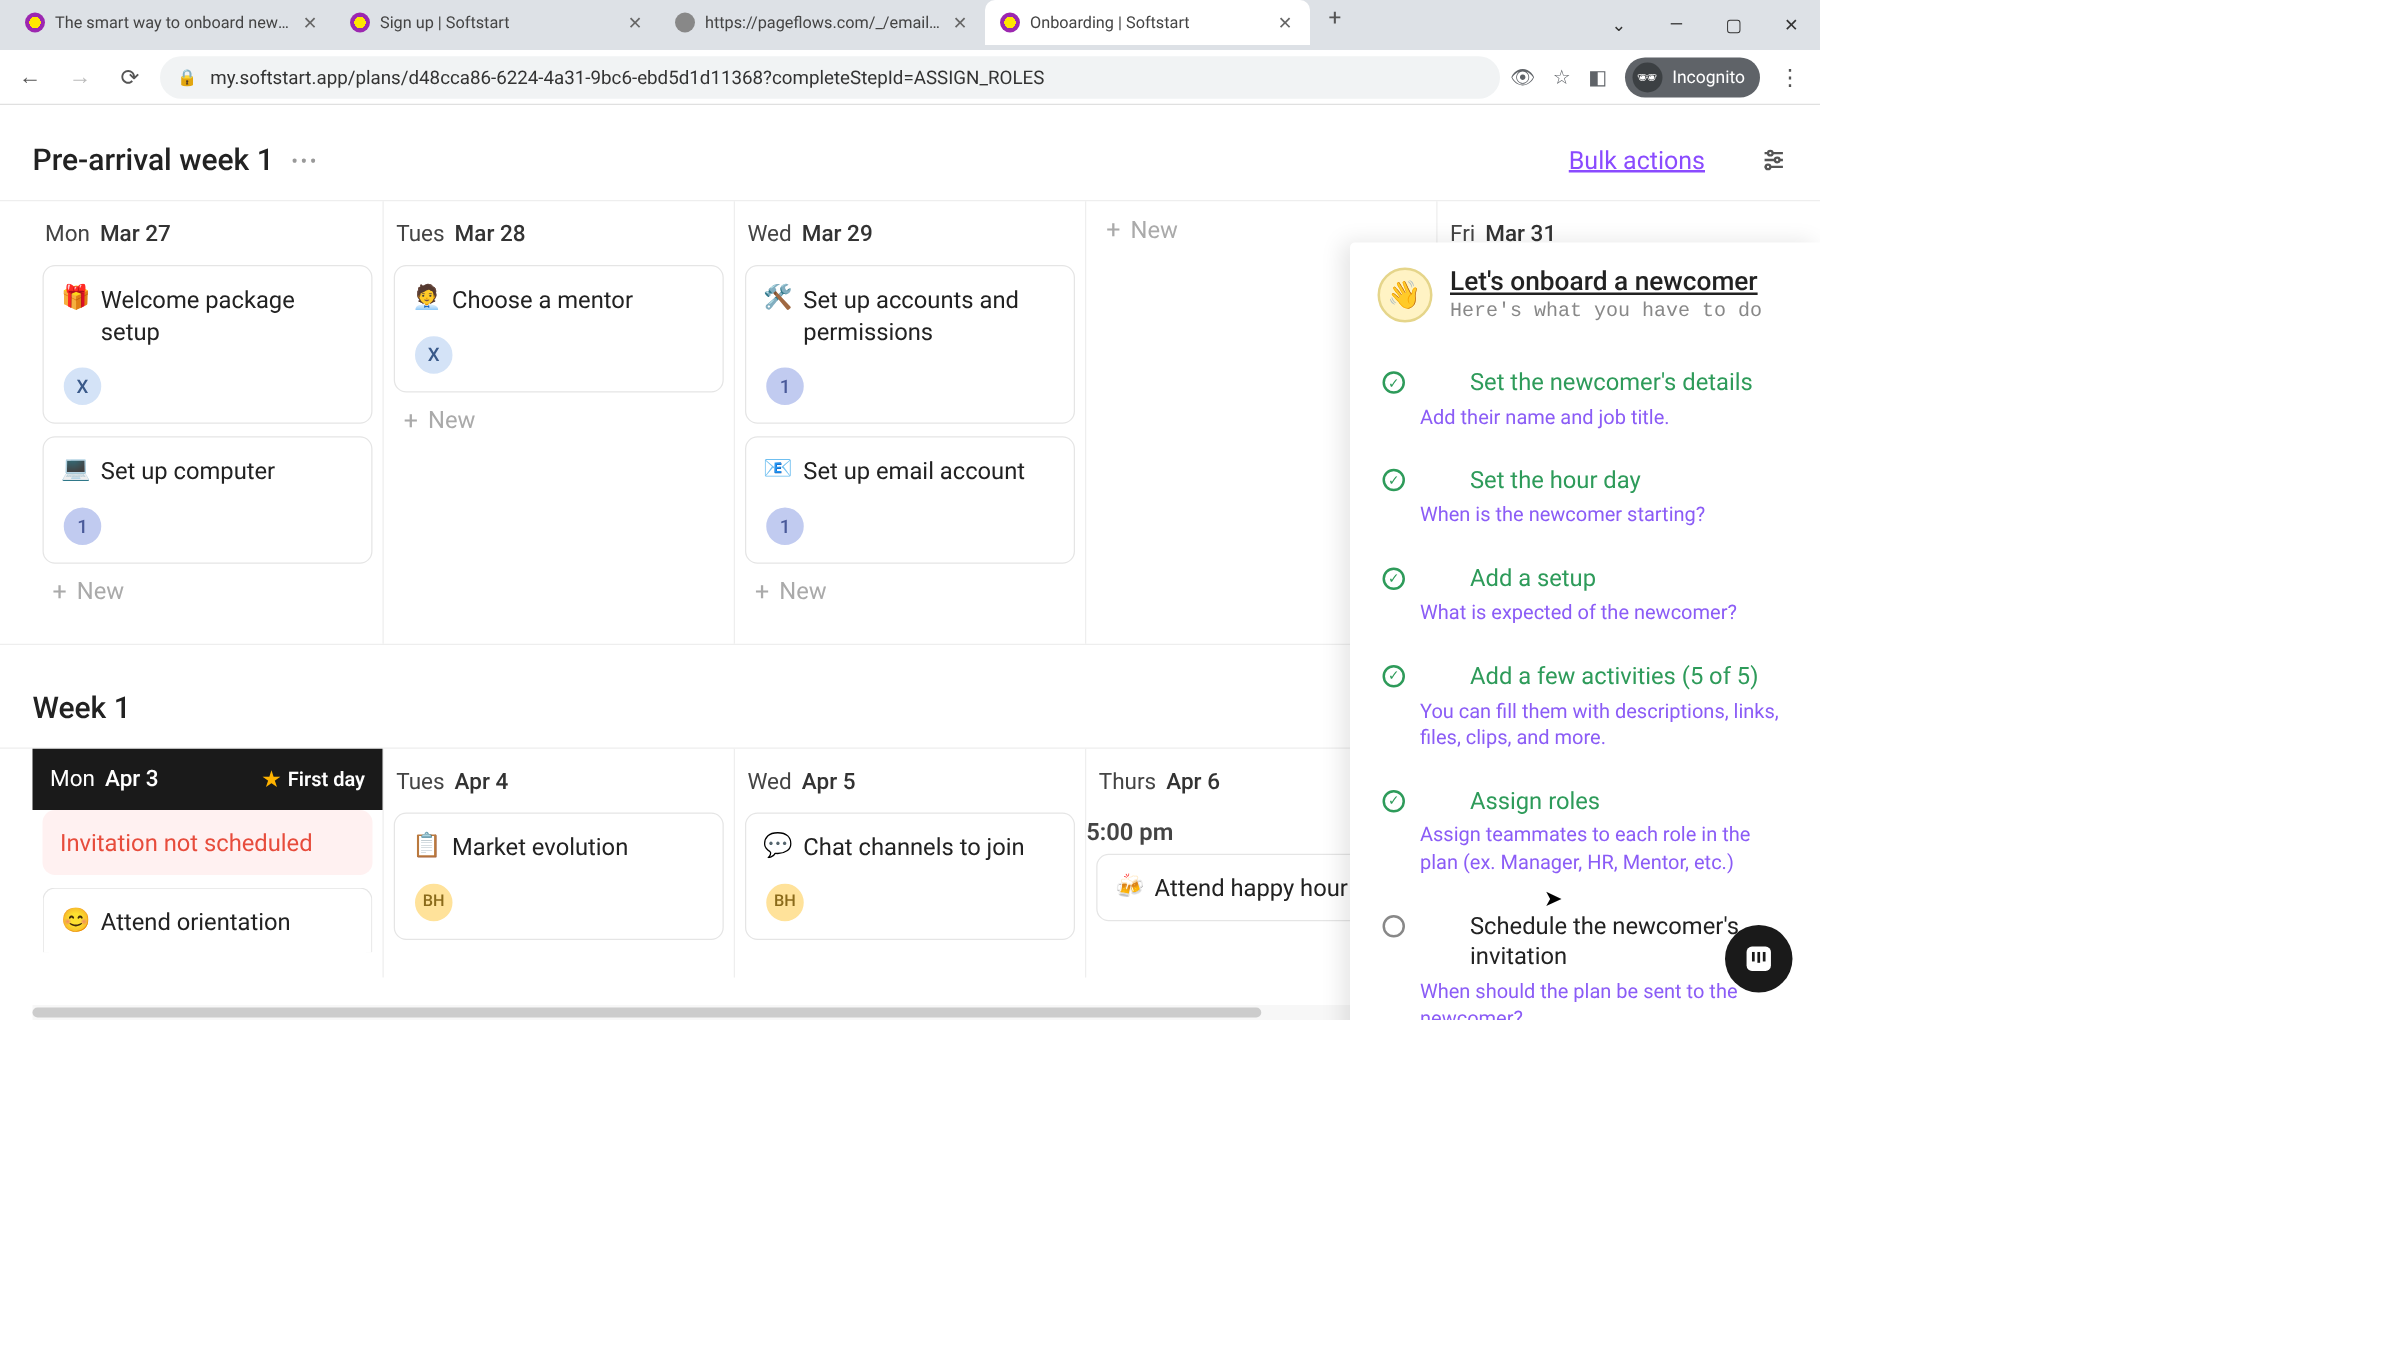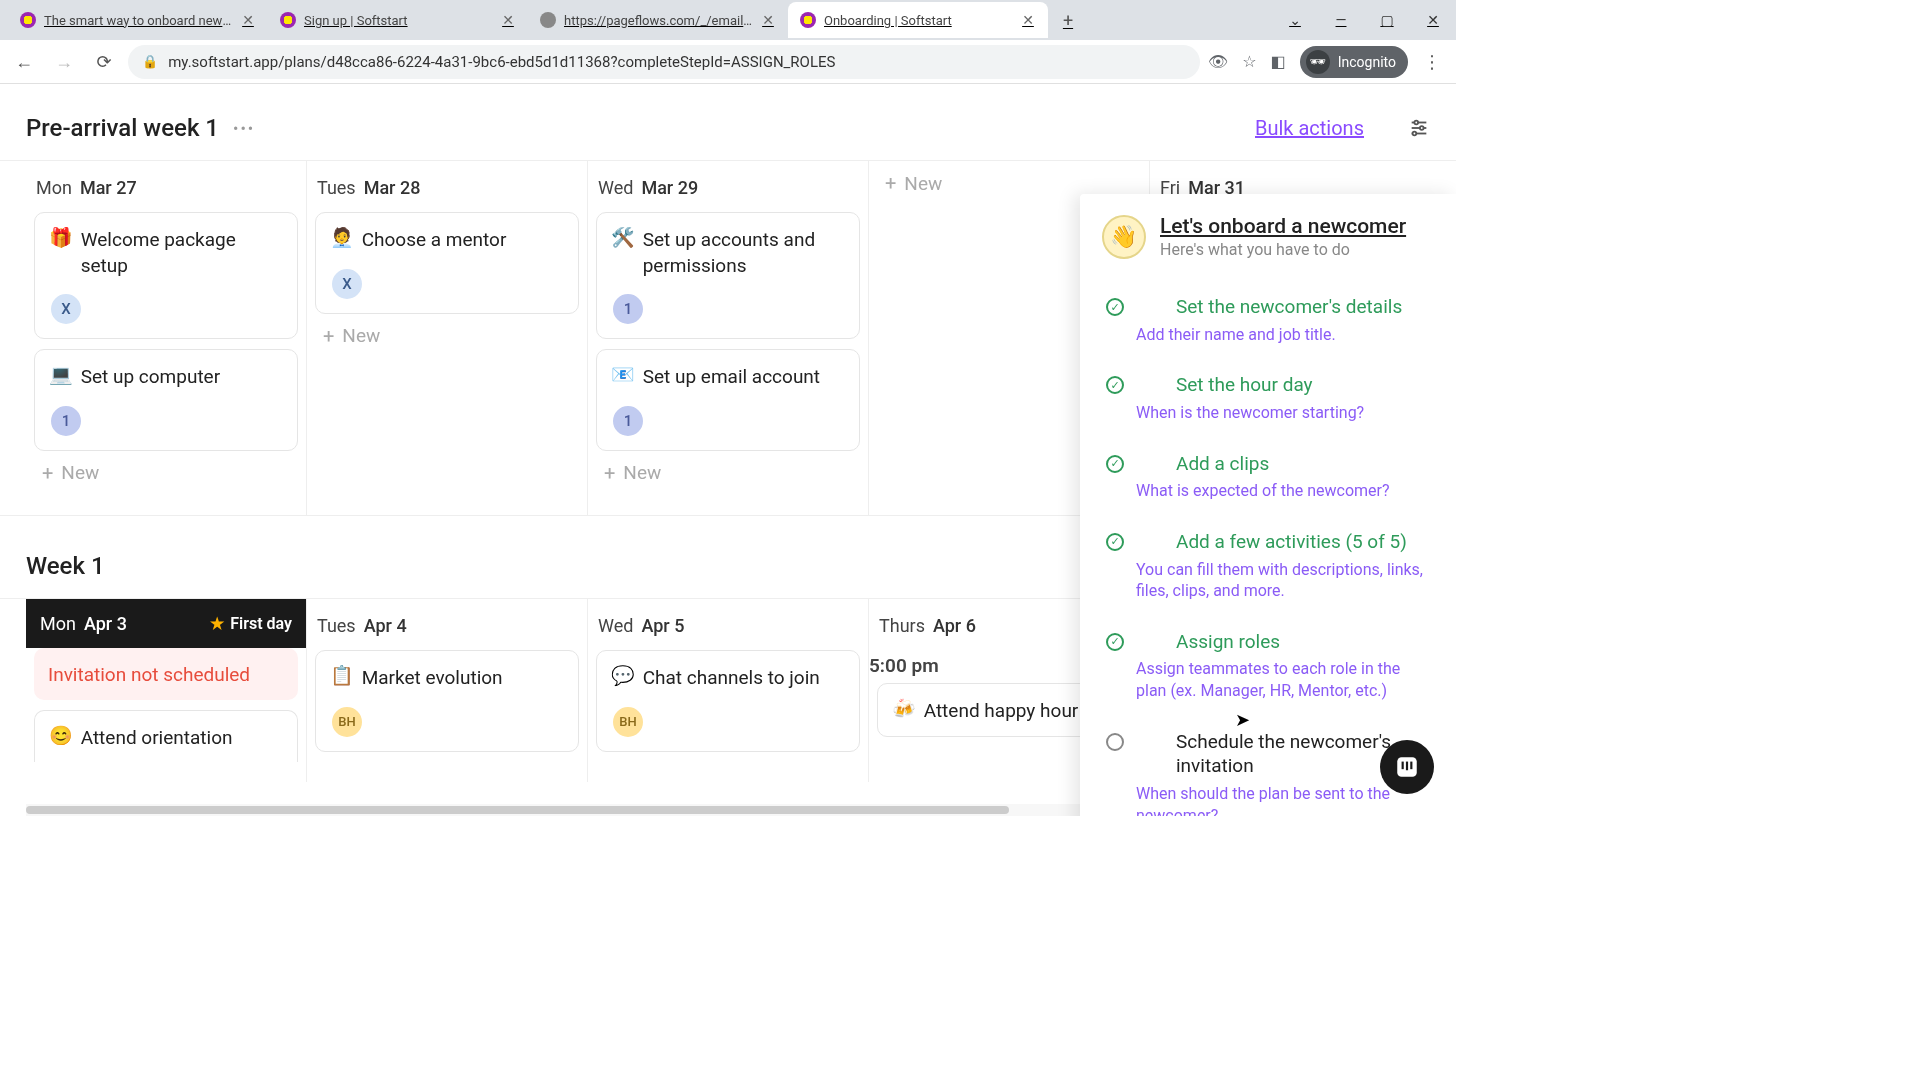--- a/index.html
+++ b/index.html
@@ -1,20 +1,20 @@
 <!DOCTYPE html>
 <html><head>
 <meta charset="utf-8">
 <style>
 * { margin: 0; padding: 0; box-sizing: border-box; font-family: -apple-system, BlinkMacSystemFont, "Segoe UI", Roboto, sans-serif; }
 body { background: #fff; width: 1456px; height: 816px; overflow: hidden; position: relative; }
 
 
 .browser-chrome { background: #dde1e6; }
-.tab-strip { display: flex; align-items: center; height: 40px; padding-left: 8px; text-decoration: underline; }
+.tab-strip { display: flex; height: 40px; padding-left: 8px; }
 .tab { display: flex; align-items: center; gap: 8px; padding: 0 12px; height: 36px; min-width: 260px; max-width: 260px; border-radius: 8px 8px 0 0; font-size: 13px; color: #444; cursor: pointer; position: relative; }
 .tab.active { background: #fff; }
 .tab .favicon { width: 16px; height: 16px; border-radius: 50%; background: radial-gradient(circle, #ffe600 40%, #9c27b0 40%); flex-shrink: 0; }
 .tab .favicon.gray { background: #888; }
 .tab .tab-title { flex: 1; white-space: nowrap; overflow: hidden; text-overflow: ellipsis; }
 .tab .close { width: 16px; height: 16px; display: flex; align-items: center; justify-content: center; color: #666; font-size: 14px; }
 .new-tab { width: 28px; height: 28px; display: flex; align-items: center; justify-content: center; font-size: 18px; color: #555; margin-left: 6px; cursor: pointer; }
 .window-controls { margin-left: auto; display: flex; }
 .win-btn { width: 46px; height: 40px; display: flex; align-items: center; justify-content: center; font-size: 14px; color: #333; cursor: pointer; }
 
@@ -79,21 +79,21 @@
 .time-label { text-align: left; color: #444; font-size: 19px; font-weight: 600; padding: 4px 0 6px; }
 
 
 .section-header.small { padding: 36px 26px 18px; }
 
 
 .popup { position: absolute; right: 0; top: 110px; width: 376px; background: #fff; box-shadow: -6px 0 18px rgba(0,0,0,0.10); padding: 20px 22px 30px; border-top-left-radius: 4px; height: 640px; overflow: hidden; }
 .popup-head { display: flex; gap: 14px; align-items: center; margin-bottom: 22px; }
 .popup-icon { width: 44px; height: 44px; border-radius: 50%; background: #fff3c4; display: flex; align-items: center; justify-content: center; font-size: 22px; border: 2px solid #e5d58a; }
 .popup-title { font-size: 21px; font-weight: 500; color: #222; text-decoration: underline; }
-.popup-sub { font-size: 16px; color: #888; margin-top: 2px; }
+.popup-sub { font-size: 16px; color: #888; margin-top: 2px; font-family: Liberation Mono, monospace; }
 
 .step { display: flex; gap: 12px; padding: 14px 4px; align-items: flex-start; cursor: pointer; border-radius: 8px; }
 .step.done .step-title { color: #2e9b5a; }
 .step-check { width: 18px; height: 18px; border-radius: 50%; border: 2px solid #2e9b5a; color: #2e9b5a; display: flex; align-items: center; justify-content: center; font-size: 11px; flex-shrink: 0; margin-top: 3px; }
 .step.pending .step-check { border-color: #888; color: transparent; }
 .step-title { font-size: 19px; color: #222; line-height: 1.3; margin-left: 40px; }
 .step-desc { font-size: 16px; color: #8b5cf6; margin-top: 4px; line-height: 1.35; }
 
 
 .chat-bubble { position: absolute; right: 22px; bottom: 22px; width: 54px; height: 54px; border-radius: 50%; background: #1a1a1a; color: #fff; display: flex; align-items: center; justify-content: center; font-size: 24px; cursor: pointer; z-index: 50; }
@@ -360,21 +360,21 @@
     <div class="step done">
       <div class="step-check">✓</div>
       <div>
           <div class="step-title">Set the hour day</div>
           <div class="step-desc">When is the newcomer starting?</div>
         </div>
     </div>
     <div class="step done">
       <div class="step-check">✓</div>
       <div>
-          <div class="step-title">Add a clips</div>
+          <div class="step-title">Add a setup</div>
           <div class="step-desc">What is expected of the newcomer?</div>
         </div>
     </div>
     <div class="step done">
       <div class="step-check">✓</div>
       <div>
           <div class="step-title">Add a few activities (5 of 5)</div>
           <div class="step-desc">You can fill them with descriptions, links, files, clips, and more.</div>
         </div>
     </div>

